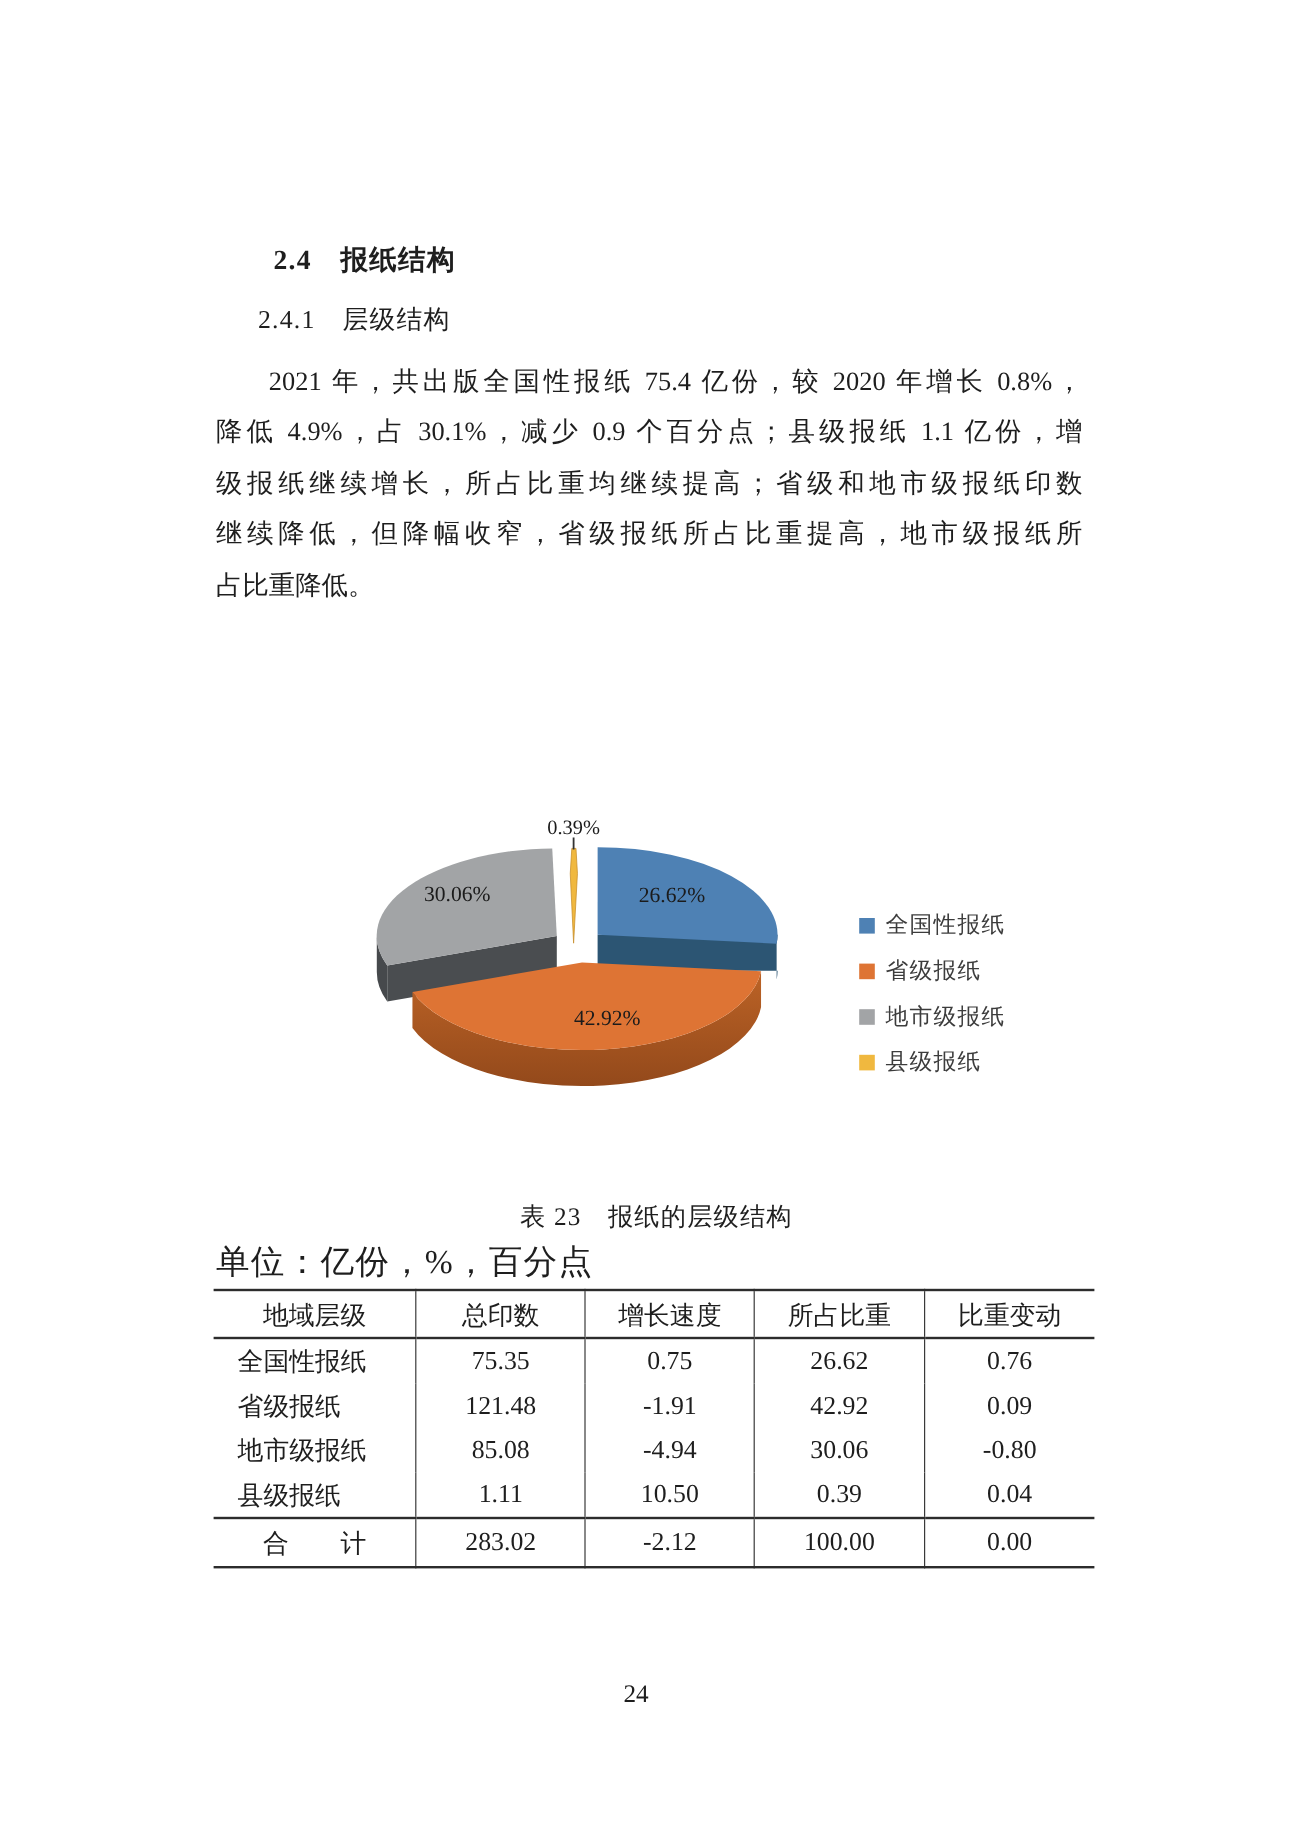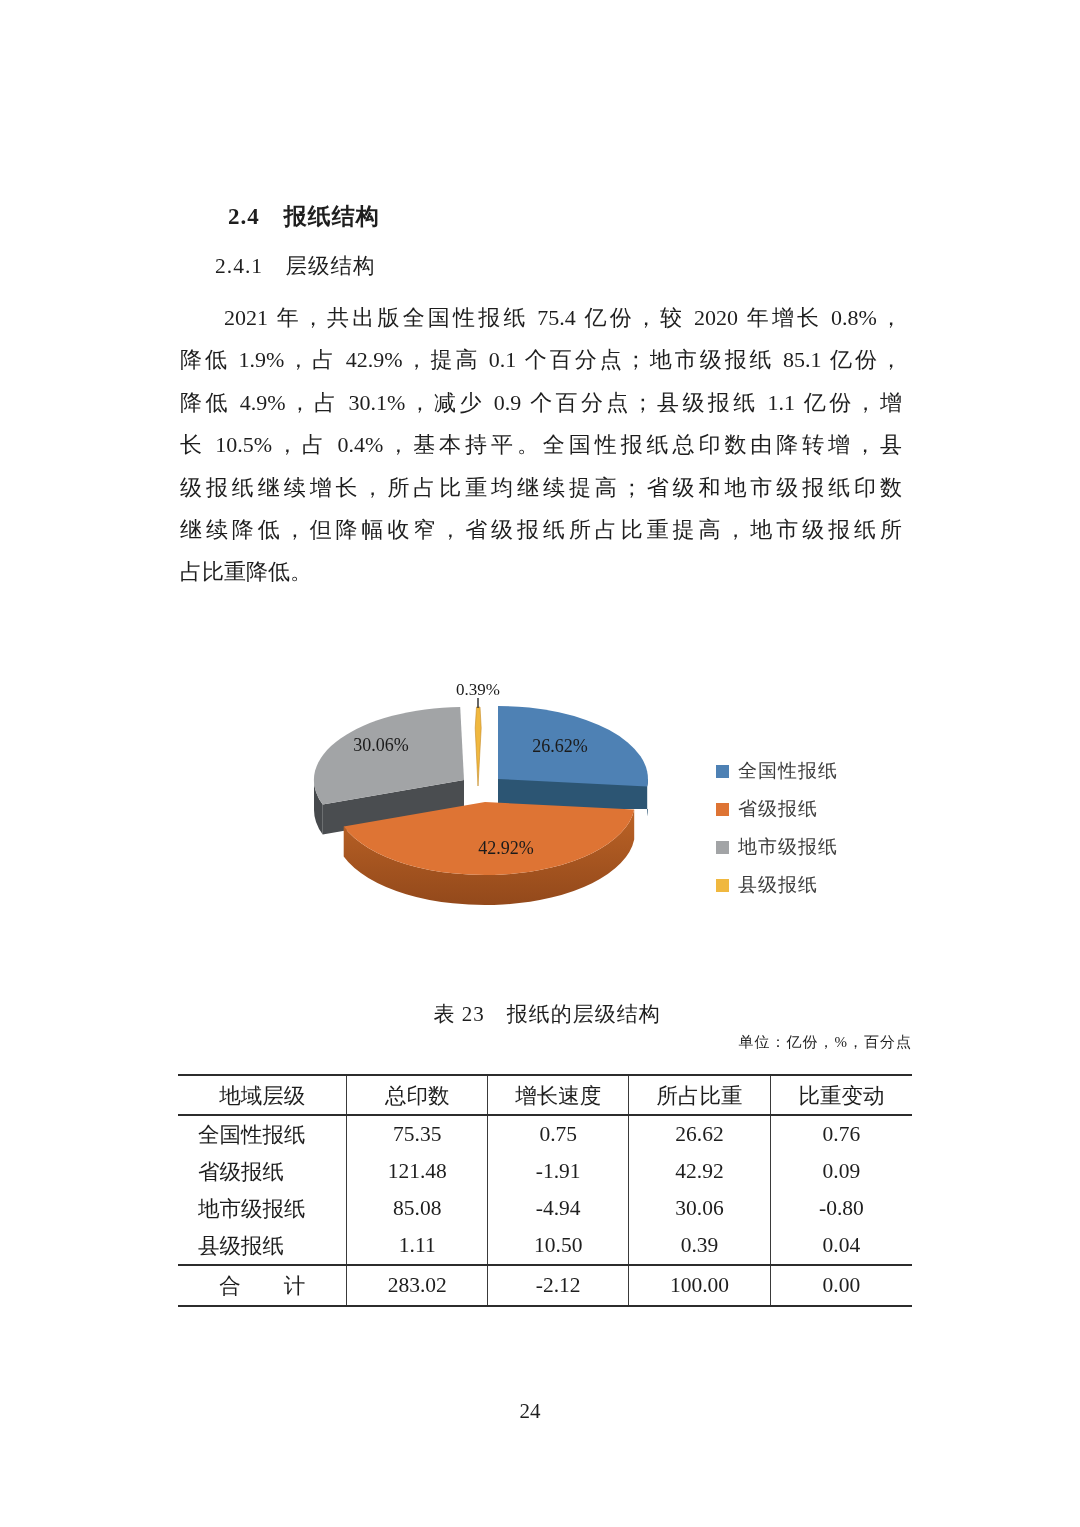--- a/index.html
+++ b/index.html
@@ -15,21 +15,21 @@
   .pline.first{text-indent:2em;}
   .pline.last{text-align-last:left;}
   .figure{position:absolute;left:297px;top:668px;width:560px;height:252px;}
   .pie-svg{position:absolute;left:0;top:0;}
   .legend{position:absolute;left:419px;top:84px;width:140px;}
   .legend-item{display:flex;align-items:center;height:38px;}
   .swatch{width:13px;height:13px;margin-right:9px;flex:0 0 13px;}
   .legend-label{font-size:19px;color:#3c3c3c;letter-spacing:1px;white-space:nowrap;}
   .fig-caption{position:absolute;left:180px;top:922px;width:734px;text-align:center;font-size:21px;letter-spacing:1px;}
   .tbl-caption{position:absolute;left:180px;top:1000px;width:734px;text-align:center;font-size:21px;letter-spacing:1px;}
-  .unit-note{position:absolute;left:180px;top:1033px;width:732px;text-align:right;font-size:15px;letter-spacing:1px;}
+  .unit-note{position:absolute;left:180px;top:1033px;width:732px;font-size:28px;letter-spacing:1px;}
   .tbl-wrap{position:absolute;left:178px;top:1074px;width:734px;}
   table.data{border-collapse:collapse;table-layout:fixed;width:734px;font-size:21.5px;
     border-top:2px solid #2c2c2c;border-bottom:2px solid #2c2c2c;}
   table.data th,table.data td{border-left:1.5px solid #3a3a3a;text-align:center;font-weight:normal;padding:0;margin-top:43px;}
   table.data th:first-child,table.data td:first-child{border-left:none;}
   table.data thead th{height:38px;border-bottom:2px solid #2c2c2c;}
   table.data tbody td{height:37px;}
   table.data td.rlabel{text-align:left;padding-left:20px;}
   table.data tr.total td{border-top:2px solid #2c2c2c;height:39px;}
   table.data tr.total td.rlabel{text-align:center;padding-left:0;}
@@ -39,23 +39,21 @@
 </head>
 <body>
 
 <div class="page">
 
   <div class="h1">2.4　报纸结构</div>
   <div class="h2">2.4.1　层级结构</div>
 
   <div class="para">
     <div class="pline first">2021 年，共出版全国性报纸 75.4 亿份，较 2020 年增长 0.8%，</div>
-    <div class="pline">降低 1.9%，占 42.9%，提高 0.1 个百分点；地市级报纸 85.1 亿份，</div>
     <div class="pline">降低 4.9%，占 30.1%，减少 0.9 个百分点；县级报纸 1.1 亿份，增</div>
-    <div class="pline">长 10.5%，占 0.4%，基本持平。全国性报纸总印数由降转增，县</div>
     <div class="pline">级报纸继续增长，所占比重均继续提高；省级和地市级报纸印数</div>
     <div class="pline">继续降低，但降幅收窄，省级报纸所占比重提高，地市级报纸所</div>
     <div class="pline last">占比重降低。</div>
   </div>
 
   <div class="figure">
     <svg class="pie-svg" width="430" height="252" viewBox="0 0 430 252">
       <defs>
         <linearGradient id="owall" x1="0" y1="0" x2="0" y2="1">
           <stop offset="0" stop-color="#BC6326"></stop>

